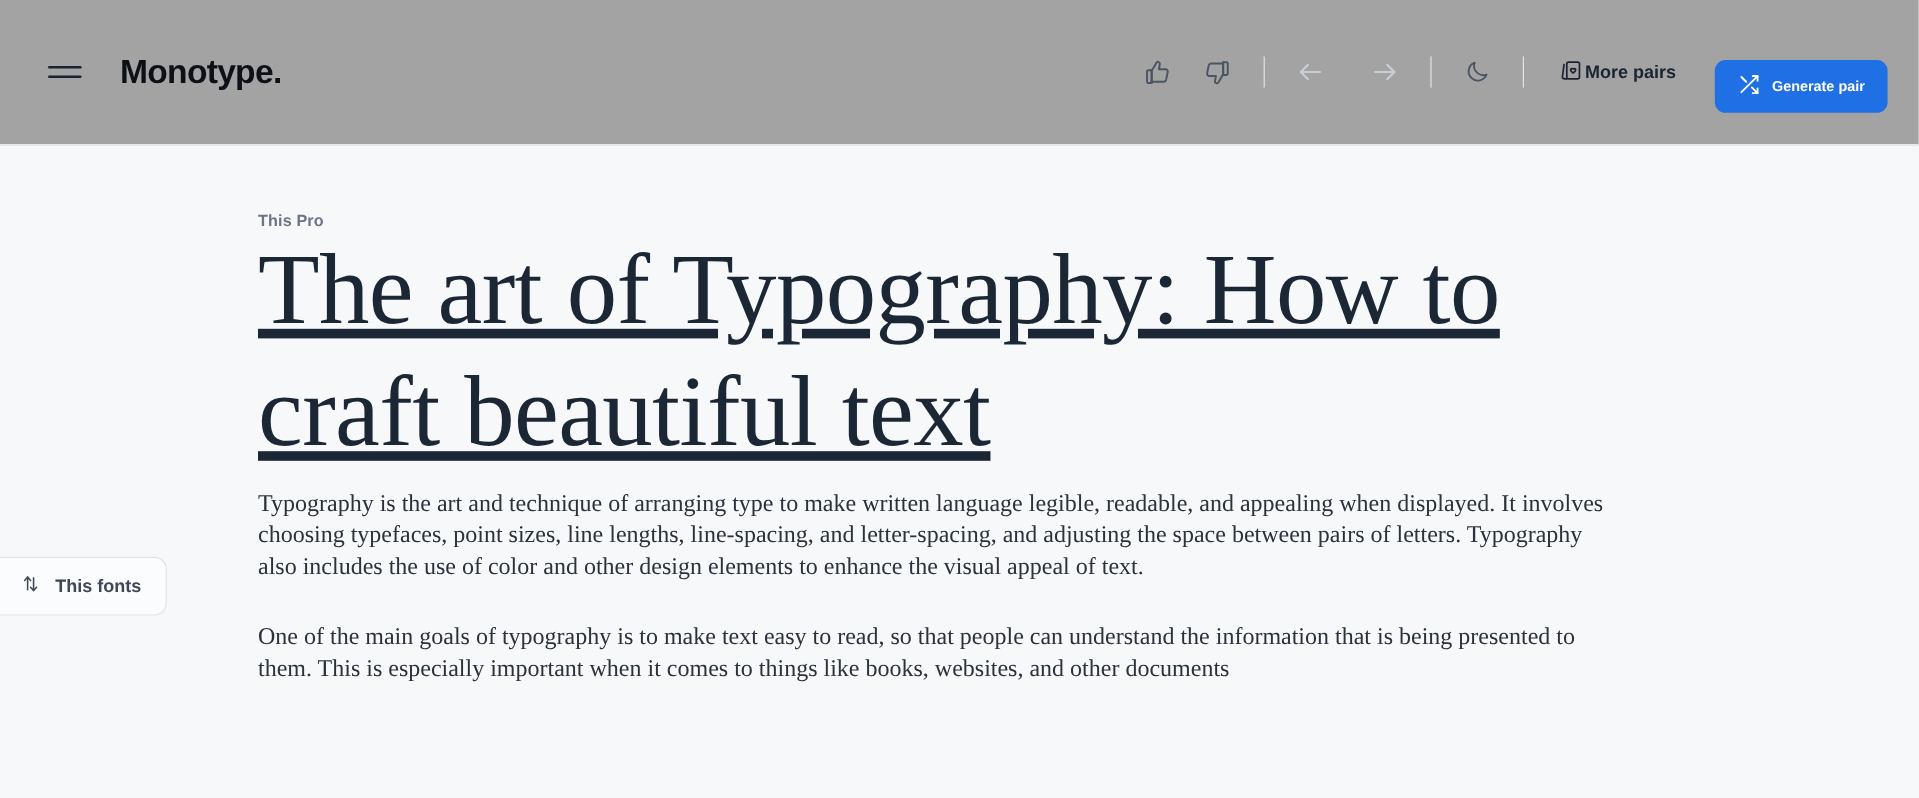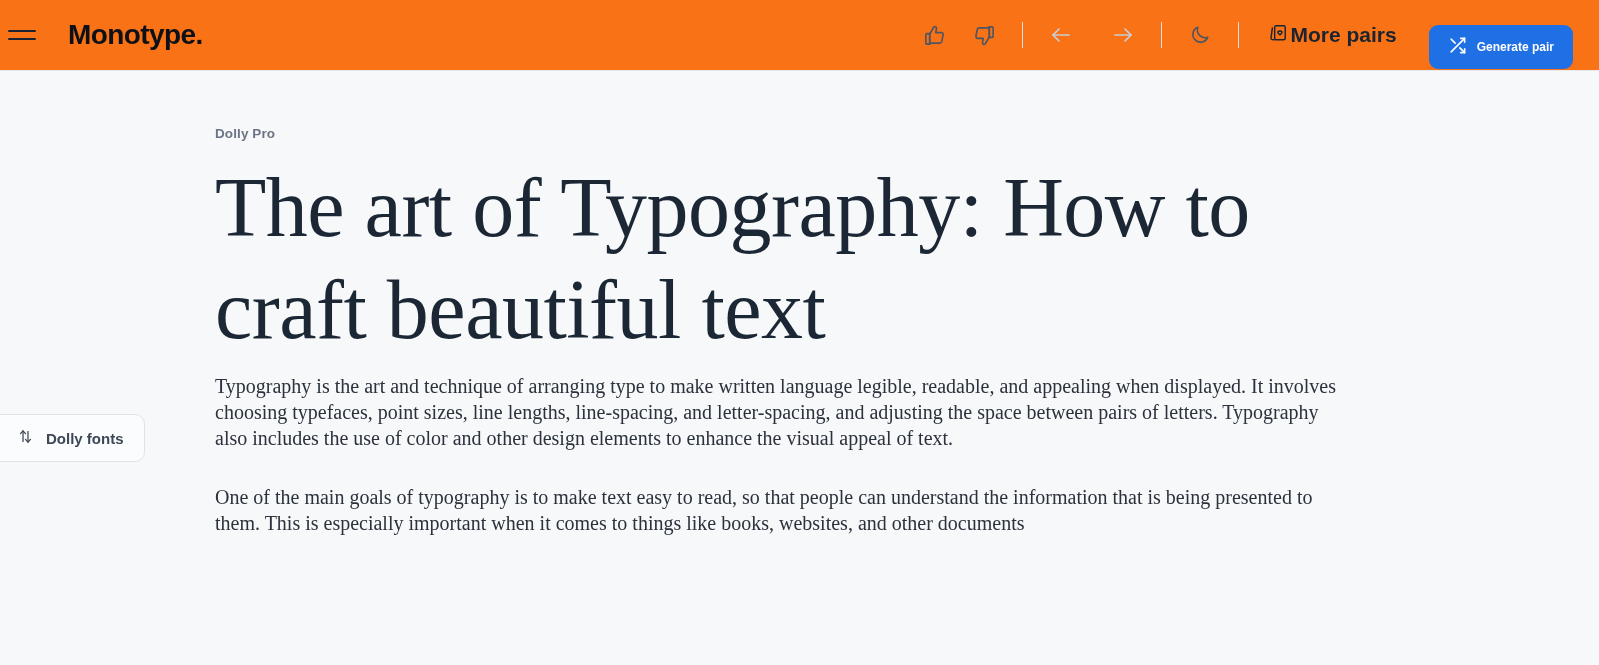--- a/index.html
+++ b/index.html
@@ -14,26 +14,26 @@
   body {
     background: #f7f8fa;
     font-family: "Liberation Sans", sans-serif;
     color: #1b2430;
     -webkit-font-smoothing: antialiased;
   }
 
   
   .header {
     position: relative;
-    height: 71px;
-    background: #f97316;
+    height: 121px;
+    background: #a3a3a3;
     border-bottom: 1px solid #e6e9ee;
     display: flex;
     align-items: center;
-    padding: 0 26px 0 8px;
+    padding: 0 26px 0 40px;
   }
 
   .header-left {
     display: flex;
     align-items: center;
     gap: 30px;
   }
 
   .hamburger {
     width: 30px;
@@ -102,21 +102,21 @@
 
   .more-pairs {
     display: flex;
     align-items: center;
     background: none;
     border: none;
     cursor: pointer;
     padding: 8px 10px;
     border-radius: 8px;
     font-family: "Liberation Sans", sans-serif;
-    font-size: 21px;
+    font-size: 15px;
     font-weight: 600;
     color: #1b2430;
     white-space: nowrap;
   }
 
   .generate-btn {
     display: flex;
     align-items: center;
     gap: 10px;
     background: #1f6fe5;
@@ -172,22 +172,23 @@
 
   .heading-label { padding-top: 55px; }
 
   .headline {
     font-family: "Liberation Serif", "DejaVu Serif", serif;
     font-size: 84px;
     line-height: 1.22;
     font-weight: 400;
     color: #1b2735;
     letter-spacing: -0.5px;
-    margin-top: 16px;
+    margin-top: 0;
     max-width: 1150px;
+    text-decoration: underline;
   }
 
   .body-label { margin-top: 42px; }
 
   .body-copy {
     font-family: "Liberation Serif", "DejaVu Serif", serif;
     font-size: 20px;
     line-height: 1.29;
     color: #2b323c;
     max-width: 1135px;
@@ -298,24 +299,24 @@
 
   <button class="swap-fonts">
     <span>
       <svg width="17" height="17" viewBox="0 0 24 24" fill="none" stroke="currentColor" stroke-width="1.8" stroke-linecap="round" stroke-linejoin="round">
         <polyline points="5,8 8.5,4 12,8"></polyline>
         <line x1="8.5" y1="4" x2="8.5" y2="19"></line>
         <polyline points="12,16 15.5,20 19,16"></polyline>
         <line x1="15.5" y1="20" x2="15.5" y2="5"></line>
       </svg>
     </span>
-    <span>Dolly fonts</span>
+    <span>This fonts</span>
   </button>
 
-  <div class="font-label heading-label">Dolly Pro</div>
+  <div class="font-label heading-label">This Pro</div>
 
   <h1 class="headline">The art of Typography: How to craft beautiful text</h1>
 
 
   <p class="body-copy">Typography is the art and technique of arranging type to make written language legible, readable, and appealing when displayed. It involves choosing typefaces, point sizes, line lengths, line-spacing, and letter-spacing, and adjusting the space between pairs of letters. Typography also includes the use of color and other design elements to enhance the visual appeal of text.</p>
 
   <p class="body-copy">One of the main goals of typography is to make text easy to read, so that people can understand the information that is being presented to them. This is especially important when it comes to things like books, websites, and other documents</p>
 
 </div>
 

